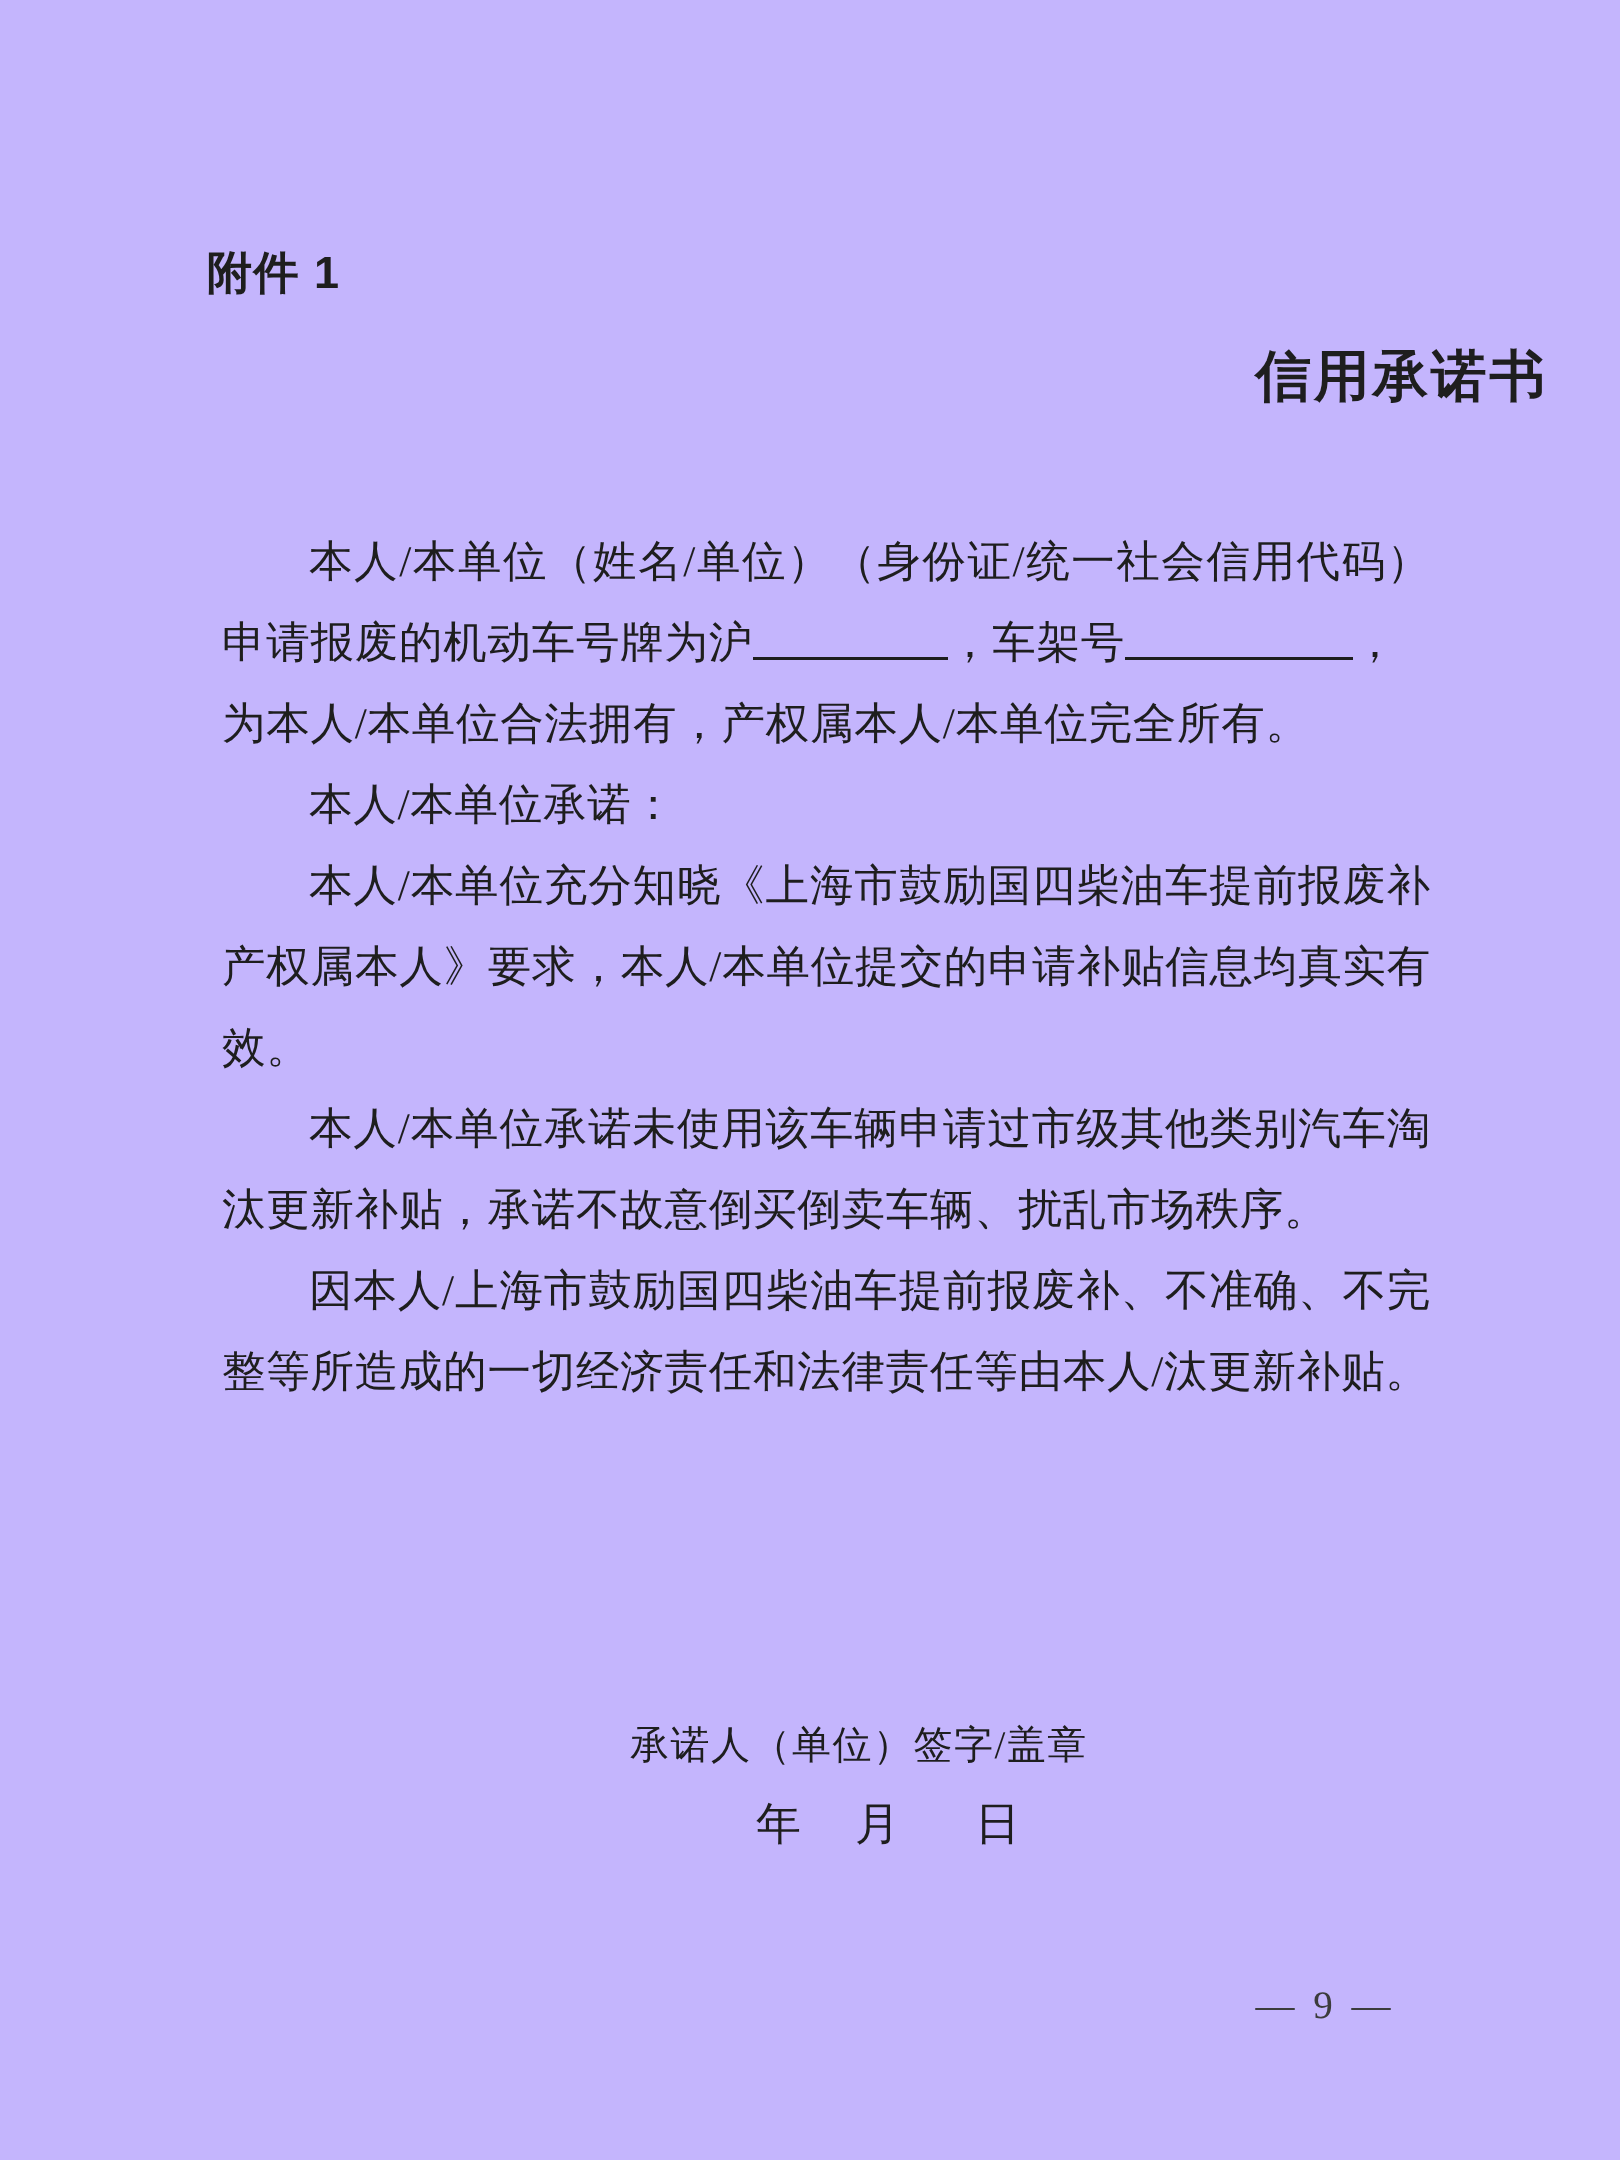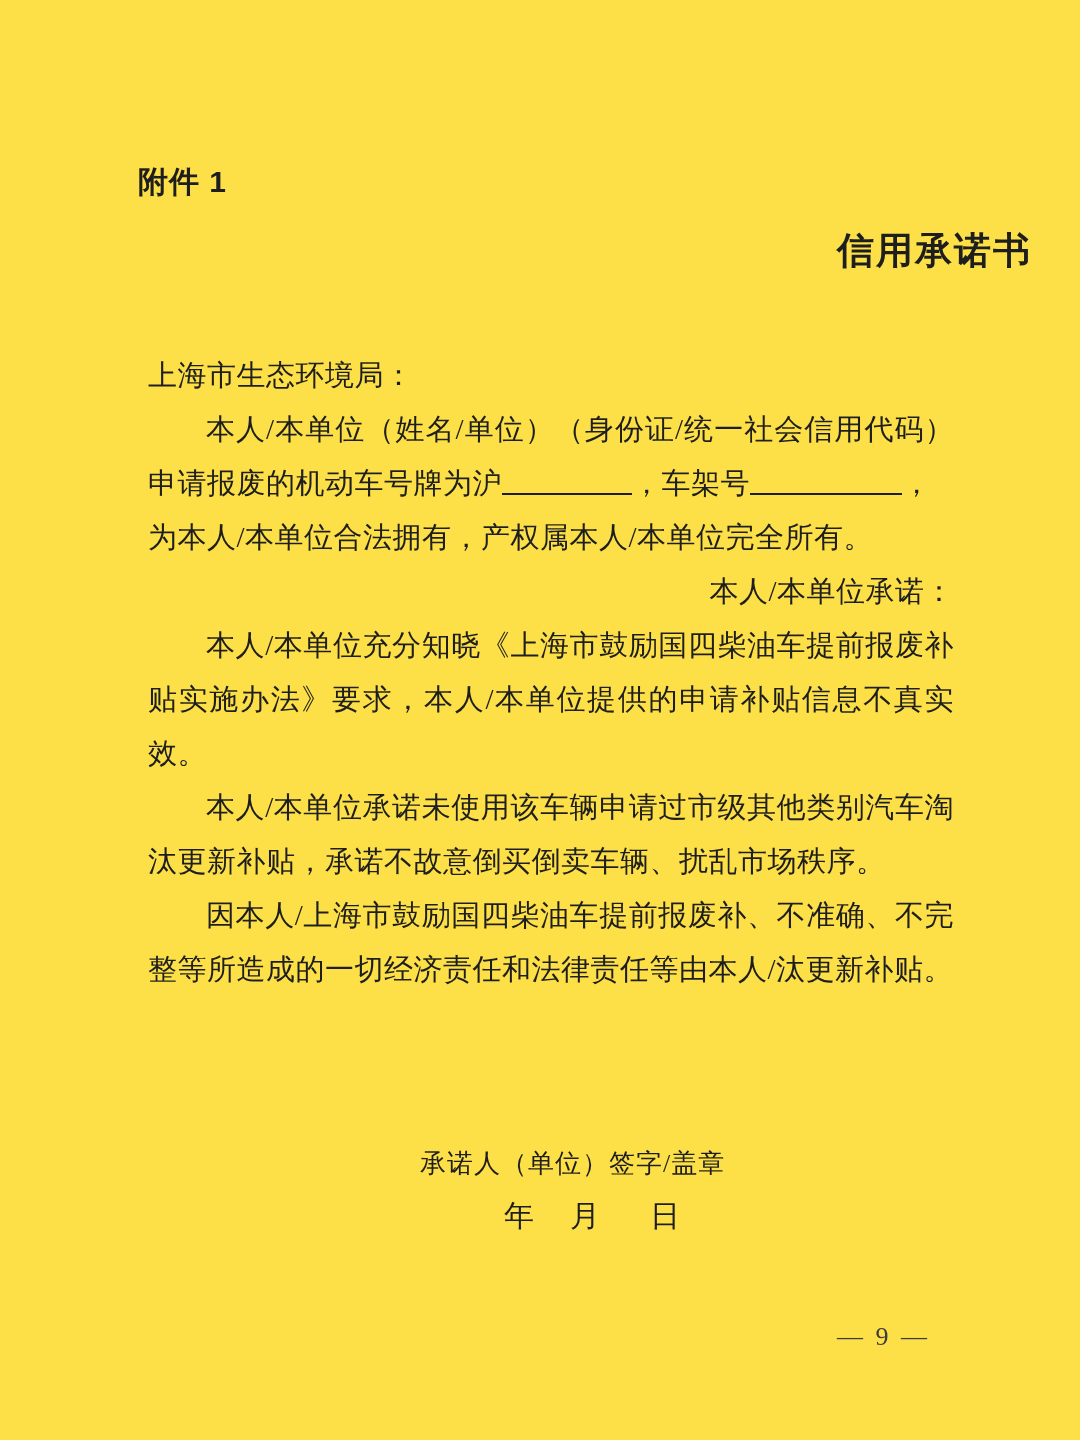--- a/index.html
+++ b/index.html
@@ -4,21 +4,21 @@
 <style>
   html, body {
     margin: 0;
     padding: 0;
     background: #ffffff;
   }
   .page {
     position: relative;
     width: 1080px;
     height: 1440px;
-    background: #fde047;
+    background: #c4b5fd;
     color: #1e1e1e;
     font-family: "Liberation Serif", "DejaVu Serif", serif;
     overflow: hidden;
   }
   .attachment-label {
     position: absolute;
     left: 138px;
     top: 162px;
     font-size: 30px;
     font-weight: bold;
@@ -48,21 +48,20 @@
     white-space: nowrap;
   }
   .line.fill {
     white-space: normal;
     text-align: justify;
     text-align-last: justify;
     text-justify: inter-character;
   }
   .indent {
     text-indent: 58px;
-    text-align: right;
   }
   .blank {
     display: inline-block;
     height: 1em;
     border-bottom: 2px solid #1e1e1e;
     vertical-align: baseline;
     margin-bottom: -2px;
   }
   .blank-plate { width: 130px; }
   .blank-vin   { width: 152px; }
@@ -95,33 +94,32 @@
 <body>
 
 <div class="page">
 
   <div class="attachment-label">附件 1</div>
 
   <div class="doc-title">信用承诺书</div>
 
   <div class="body-block">
 
-    <div class="line">上海市生态环境局：</div>
 
     <div class="line fill indent">本人/本单位（姓名/单位）（身份证/统一社会信用代码）</div>
 
     <div class="line"><span>申请报废的机动车号牌为沪</span><span class="blank blank-plate"></span><span>，车架号</span><span class="blank blank-vin"></span><span>，</span></div>
 
     <div class="line">为本人/本单位合法拥有，产权属本人/本单位完全所有。</div>
 
     <div class="line indent">本人/本单位承诺：</div>
 
     <div class="line fill indent">本人/本单位充分知晓《上海市鼓励国四柴油车提前报废补</div>
 
-    <div class="line fill">贴实施办法》要求，本人/本单位提供的申请补贴信息不真实</div>
+    <div class="line fill">产权属本人》要求，本人/本单位提交的申请补贴信息均真实有</div>
 
     <div class="line">效。</div>
 
     <div class="line fill indent">本人/本单位承诺未使用该车辆申请过市级其他类别汽车淘</div>
 
     <div class="line">汰更新补贴，承诺不故意倒买倒卖车辆、扰乱市场秩序。</div>
 
     <div class="line fill indent">因本人/上海市鼓励国四柴油车提前报废补、不准确、不完</div>
 
     <div class="line">整等所造成的一切经济责任和法律责任等由本人/汰更新补贴。</div>

